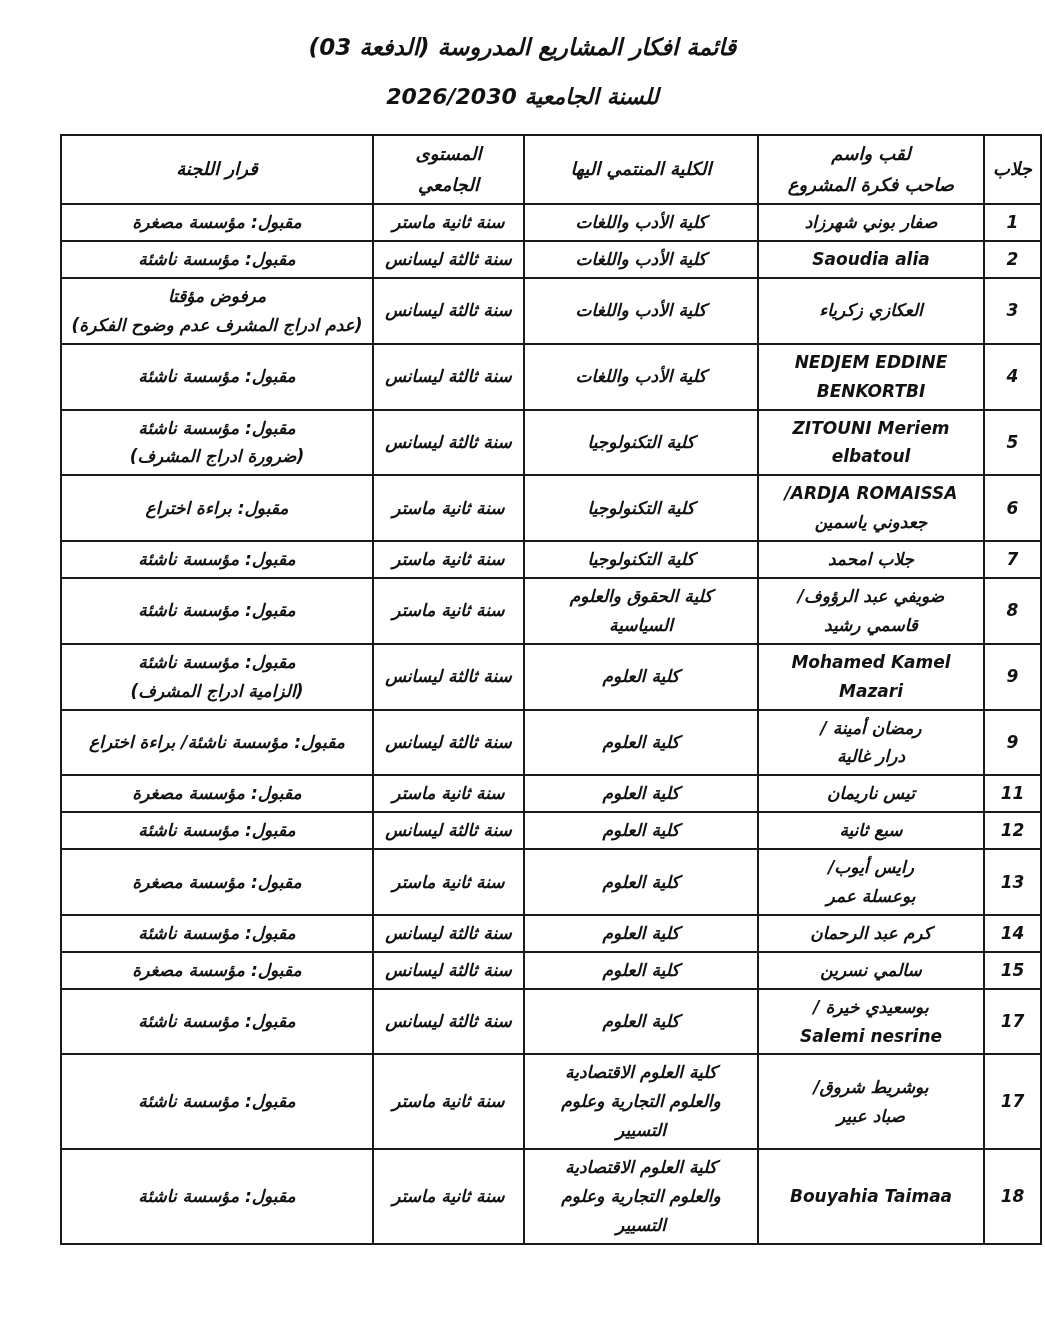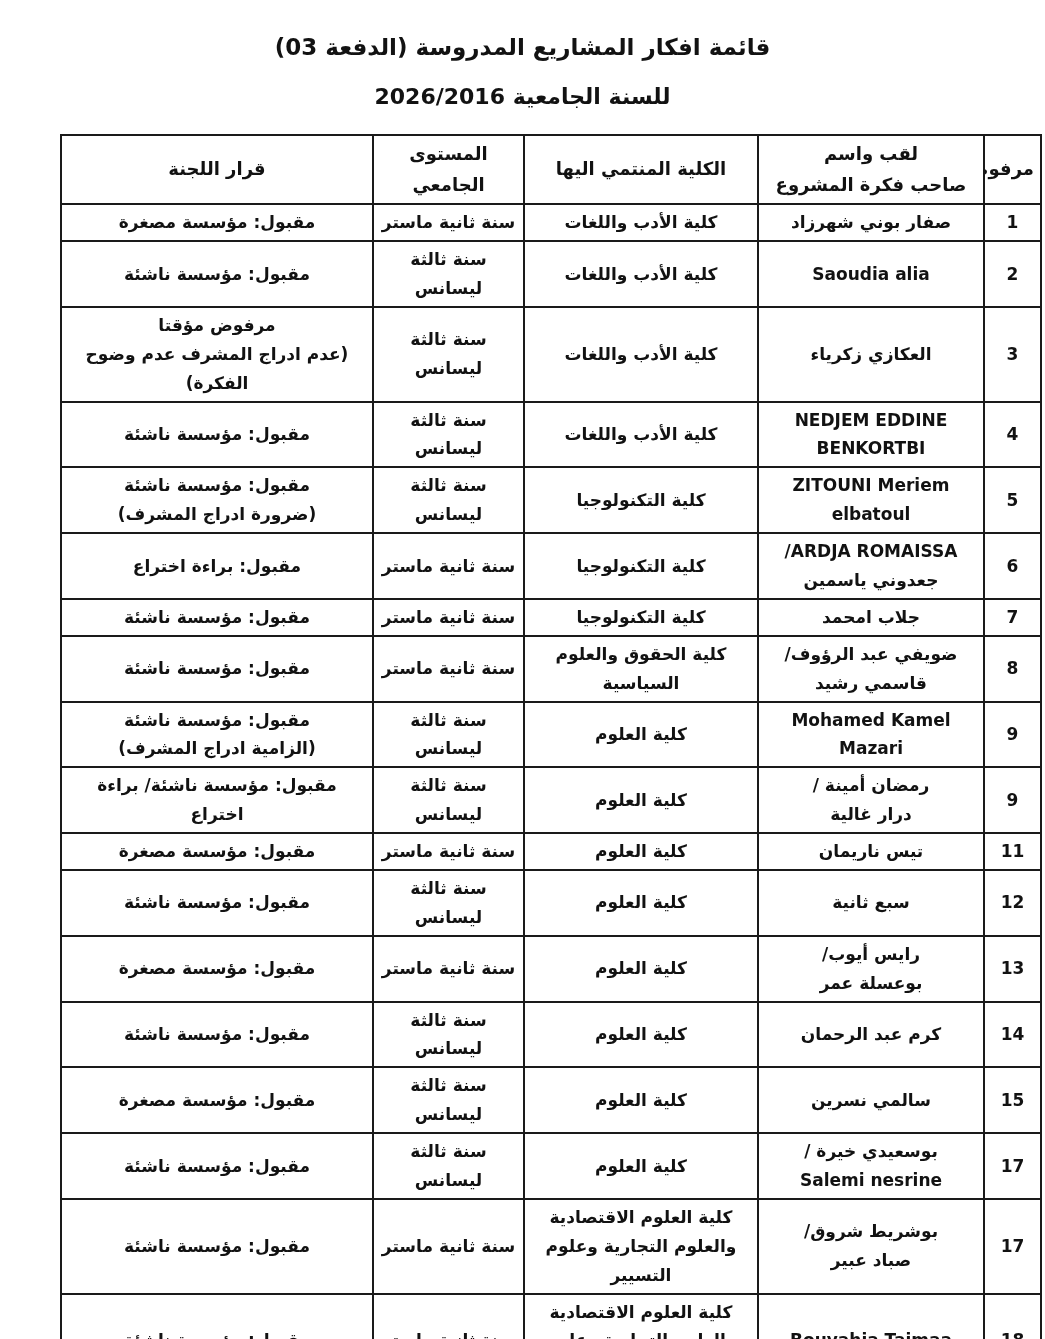--- a/index.html
+++ b/index.html
@@ -5,21 +5,21 @@
   * { box-sizing: border-box; }
   html, body {
     margin: 0; padding: 0;
     width: 1045px; height: 1339px;
     background: #ffffff;
     color: #121212;
     font-family: "DejaVu Sans", sans-serif;
     direction: rtl;
     overflow: hidden;
   }
-  .page { width: 1045px; height: 1339px; position: relative; }
+  .page { width: 1045px; height: 1339px; position: relative; font-style: italic; }
 
   .doc-title {
     padding-top: 34px;
     text-align: center;
     font-weight: bold;
   }
   .doc-title .t-line1 {
     font-size: 23px;
     line-height: 1.2;
     margin-bottom: 22px;
@@ -64,34 +64,34 @@
   col.c-lvl { width: 151px; }
   col.c-dec { width: 312px; }
 </style>
 </head>
 <body>
 
 <div class="page">
 
   <div class="doc-title">
     <div class="t-line1">قائمة افكار المشاريع المدروسة (الدفعة 03)</div>
-    <div class="t-line2">للسنة الجامعية 2026/2016</div>
+    <div class="t-line2">للسنة الجامعية 2026/2030</div>
   </div>
 
   <table class="projects">
     <colgroup>
       <col class="c-num">
         <col class="c-owner">
         <col class="c-fac">
         <col class="c-lvl">
         <col class="c-dec">
     </colgroup>
     <thead>
       <tr>
-        <th>مرفوض</th>
+        <th>جلاب</th>
         <th>لقب واسم
 صاحب فكرة المشروع</th>
         <th>الكلية المنتمي اليها</th>
         <th>المستوى
 الجامعي</th>
         <th>قرار اللجنة</th>
       </tr>
     </thead>
     <tbody>
       <tr>

